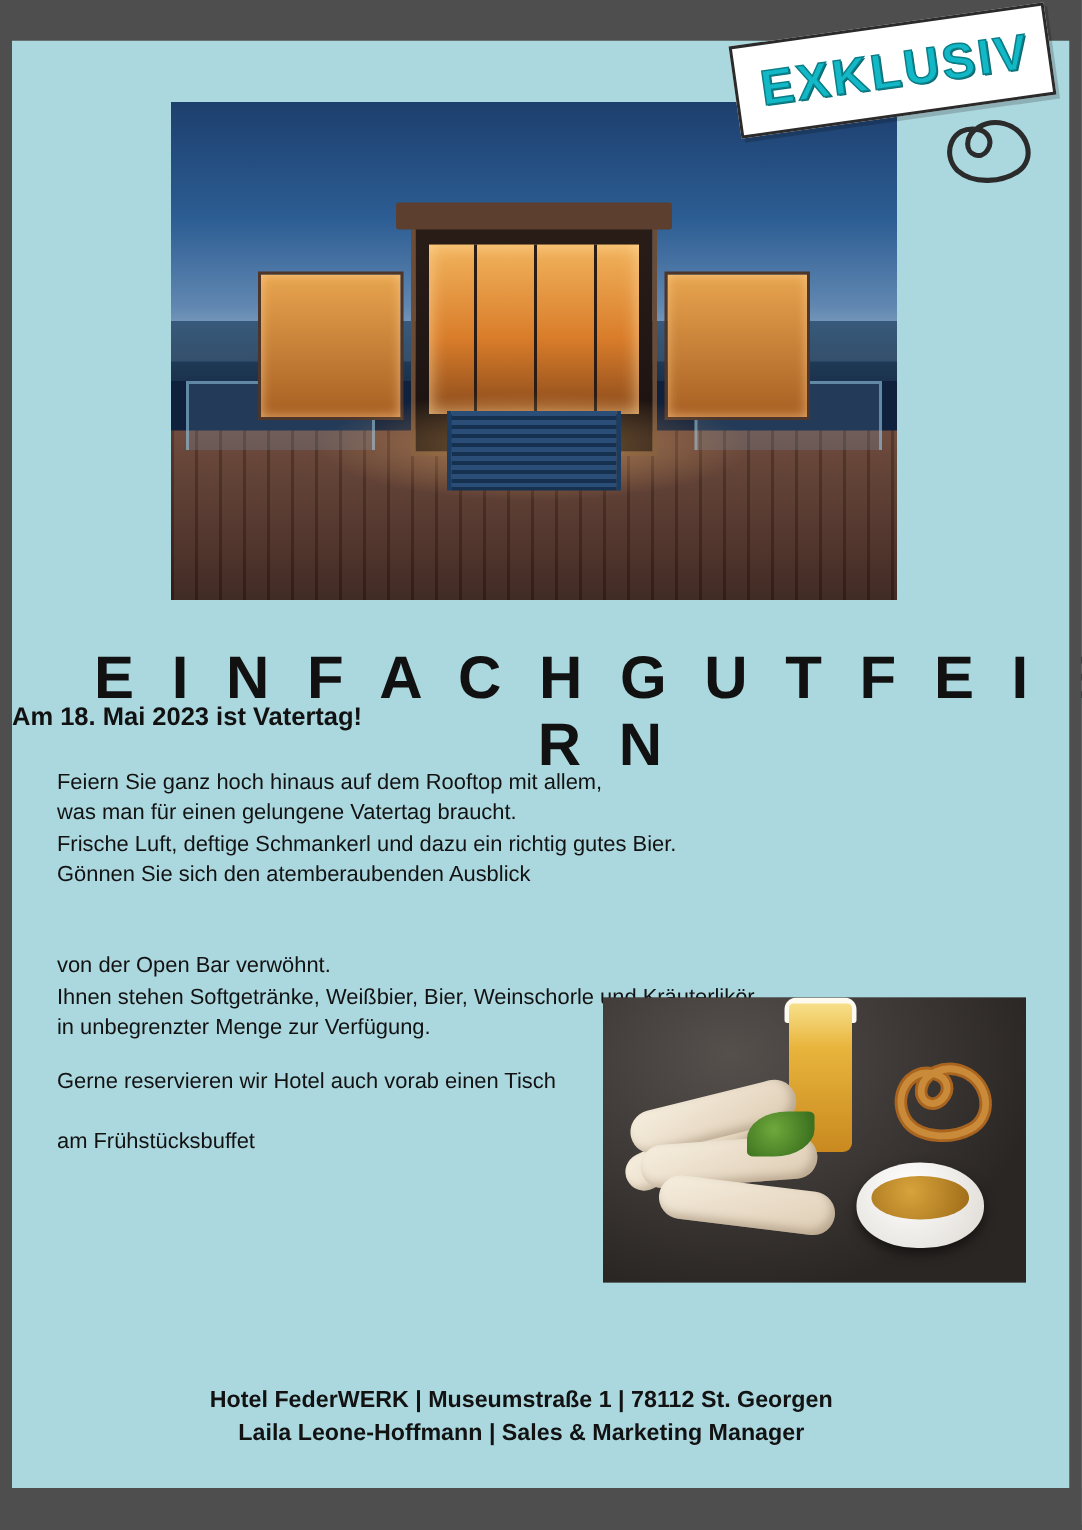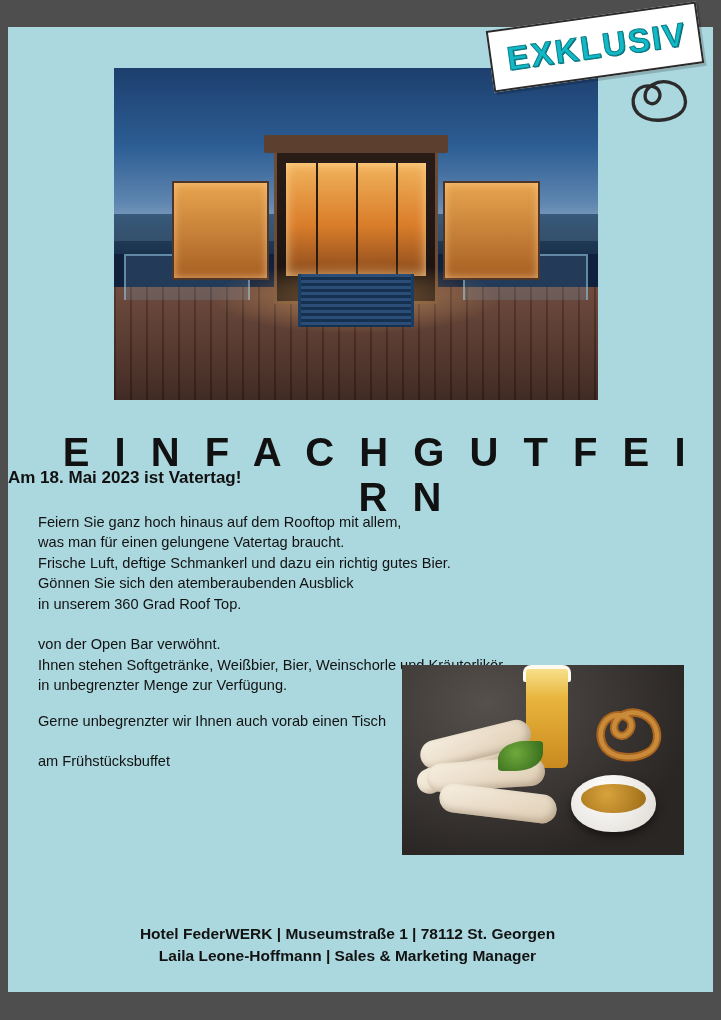--- a/index.html
+++ b/index.html
@@ -271,28 +271,28 @@
 
     <div class="title">E I N F A C H   G U T   F E I E R N</div>
     <div class="subtitle">Am 18. Mai 2023 ist Vatertag!</div>
 
     <div class="body-text">
       <p>
         <span>Feiern Sie ganz hoch hinaus auf dem Rooftop mit allem,</span><br>
         <span>was man für einen gelungene Vatertag braucht.</span><br>
         <span>Frische Luft, deftige Schmankerl und dazu ein richtig gutes Bier.</span><br>
         <span>Gönnen Sie sich den atemberaubenden Ausblick</span><br>
-        <span>in unserem 360 Grad Roof Top.</span><br>
+        <br>
         <br>
         <span>von der Open Bar verwöhnt.</span><br>
         <span>Ihnen stehen Softgetränke, Weißbier, Bier, Weinschorle und Kräuterlikör</span><br>
         <span>in unbegrenzter Menge zur Verfügung.</span>
       </p>
       <p>
-        <span>Gerne unbegrenzter wir Ihnen auch vorab einen Tisch</span><br>
+        <span>Gerne reservieren wir Hotel auch vorab einen Tisch</span><br>
         <br>
         <span>am Frühstücksbuffet</span>
       </p>
     </div>
 
     <div class="food">
       <div class="food-bg"></div>
       <div class="beer-foam"></div>
       <div class="beer"></div>
       <svg class="pretzel-photo" viewBox="0 0 100 100">

